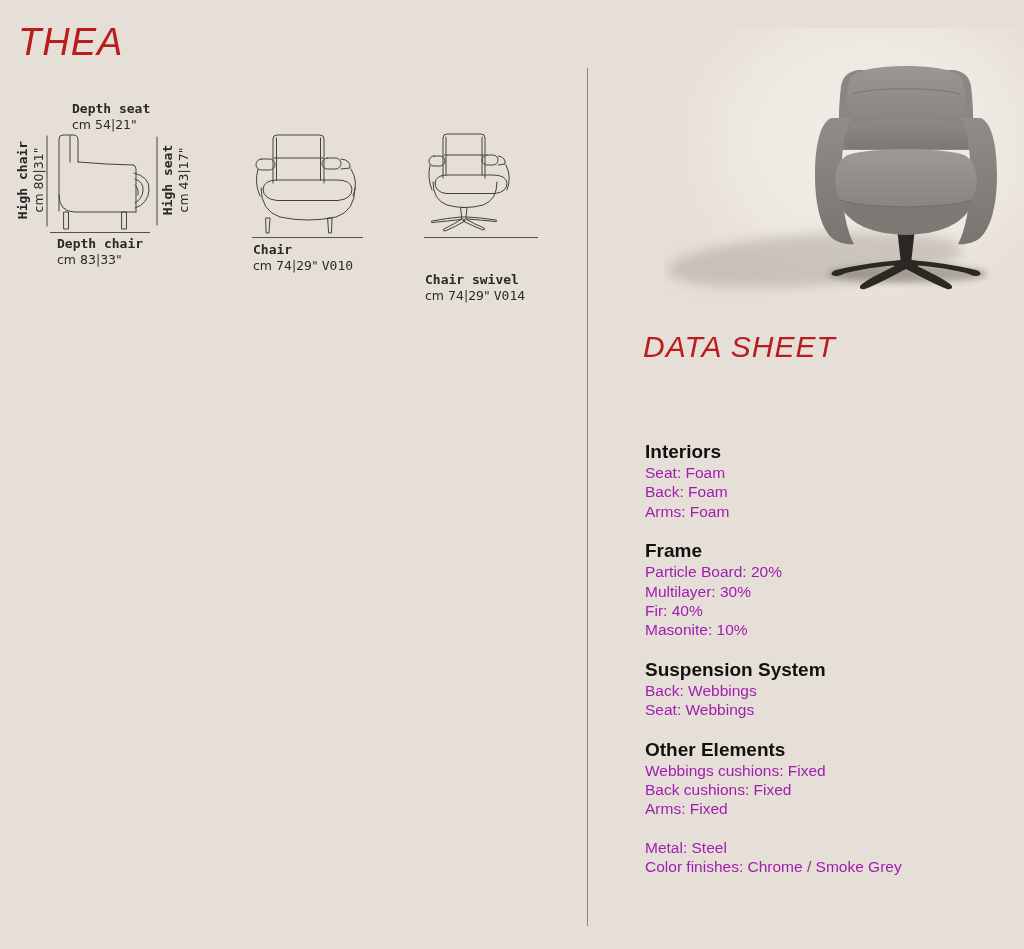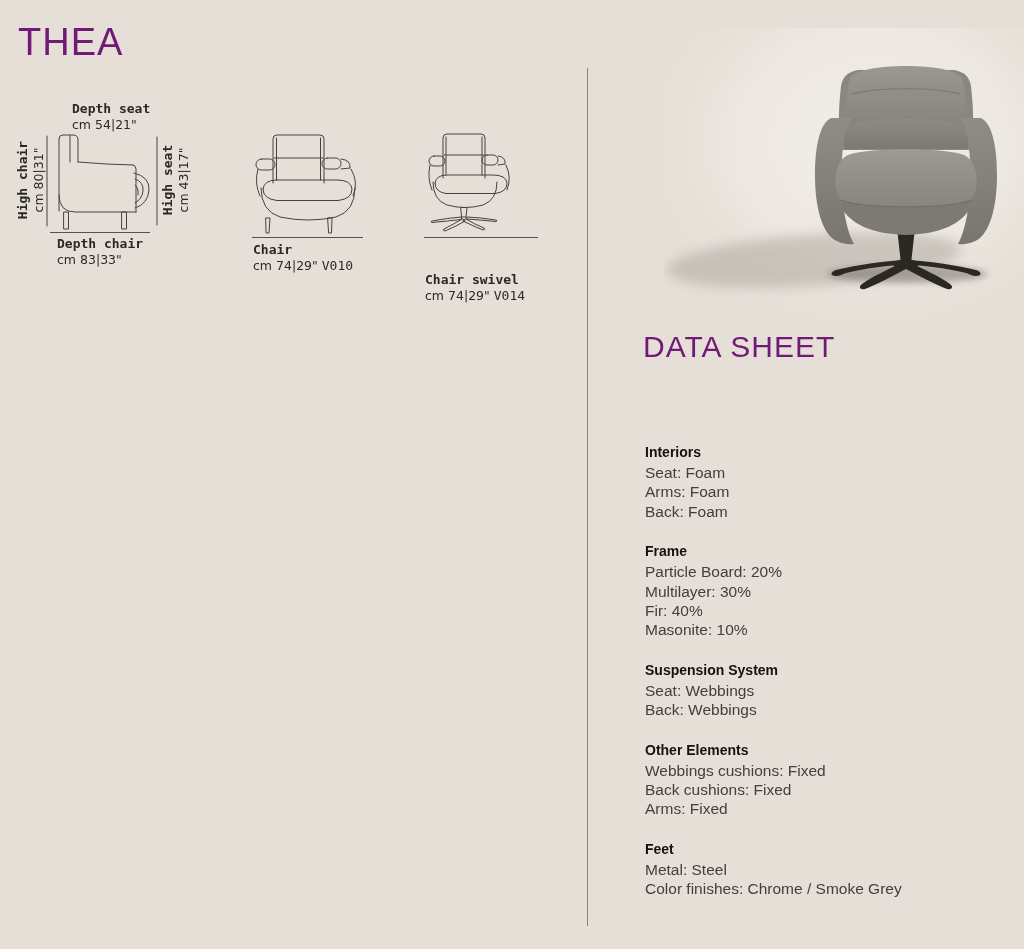--- a/index.html
+++ b/index.html
@@ -6,21 +6,21 @@
   #page{
     position:relative;width:1024px;height:949px;overflow:hidden;
     background:#e6dfd8;
     font-family:"Liberation Sans",sans-serif;
     color:#1d1c1a;
   }
   .abs{position:absolute;}
   
   .big-title{
     font-family:"Liberation Sans",sans-serif;
-    font-weight:400;color:#701a75;letter-spacing:1px;
+    font-weight:400;color:#b91c1c;letter-spacing:1px;font-style:italic;
   }
   #thea-title{left:18px;top:21px;font-size:38px;}
   #datasheet-title{left:643px;top:330px;font-size:30px;}
   
   .dlabel-title{font-family:"DejaVu Sans Mono",monospace;font-weight:bold;
     font-size:13px;line-height:16px;color:#292826;white-space:nowrap;}
   .dlabel-value{font-family:"DejaVu Sans","Liberation Sans",sans-serif;
     font-size:12.5px;line-height:15px;color:#2b2a28;white-space:nowrap;}
   .dlabel-code{font-family:"DejaVu Sans Mono",monospace;font-weight:normal;font-size:13px;}
   .rot{
@@ -29,22 +29,22 @@
   }
   .rule{position:absolute;height:1px;background:#55524e;}
   #divider{left:587px;top:68px;width:1px;height:858px;background:#8b857e;}
   svg.lineart{position:absolute;overflow:visible;}
   svg.lineart path, svg.lineart line, svg.lineart rect, svg.lineart ellipse{
     fill:none;stroke:#44423f;stroke-width:1;stroke-linecap:round;stroke-linejoin:round;
   }
   
   #ds-sections{left:645px;top:441px;width:320px;}
   .ds-section{margin-bottom:19px;}
-  .ds-heading{font-weight:bold;font-size:14px;line-height:22px;color:#121110;}
-  .ds-line{font-size:15.5px;line-height:19.4px;color:#404040;}
+  .ds-heading{font-weight:bold;font-size:19px;line-height:22px;color:#121110;}
+  .ds-line{font-size:15.5px;line-height:19.4px;color:#a21caf;}
 </style>
 </head>
 <body>
 
 <div id="page">
 
   <div id="thea-title" class="abs big-title">THEA</div>
 
   <div class="abs" style="left:72px;top:101px;">
     <div class="dlabel-title">Depth seat</div>
@@ -182,45 +182,44 @@
     <path d="M176,172 C200,181 284,181 308,172" stroke="#6b6763" stroke-width="1.2" fill="none" opacity="0.6"></path>
   </svg>
 
   <div id="datasheet-title" class="abs big-title">DATA SHEET</div>
 
   <div id="ds-sections" class="abs">
 
     <div class="ds-section">
       <div class="ds-heading">Interiors</div>
       <div class="ds-line">Seat: Foam</div>
+      <div class="ds-line">Back: Foam</div>
       <div class="ds-line">Arms: Foam</div>
-      <div class="ds-line">Back: Foam</div>
     </div>
 
     <div class="ds-section">
       <div class="ds-heading">Frame</div>
       <div class="ds-line">Particle Board: 20%</div>
       <div class="ds-line">Multilayer: 30%</div>
       <div class="ds-line">Fir: 40%</div>
       <div class="ds-line">Masonite: 10%</div>
     </div>
 
     <div class="ds-section">
       <div class="ds-heading">Suspension System</div>
+      <div class="ds-line">Back: Webbings</div>
       <div class="ds-line">Seat: Webbings</div>
-      <div class="ds-line">Back: Webbings</div>
     </div>
 
     <div class="ds-section">
       <div class="ds-heading">Other Elements</div>
       <div class="ds-line">Webbings cushions: Fixed</div>
       <div class="ds-line">Back cushions: Fixed</div>
       <div class="ds-line">Arms: Fixed</div>
     </div>
 
     <div class="ds-section">
-      <div class="ds-heading">Feet</div>
       <div class="ds-line">Metal: Steel</div>
       <div class="ds-line">Color finishes: Chrome / Smoke Grey</div>
     </div>
 
   </div>
 </div>
 
 </body></html>

